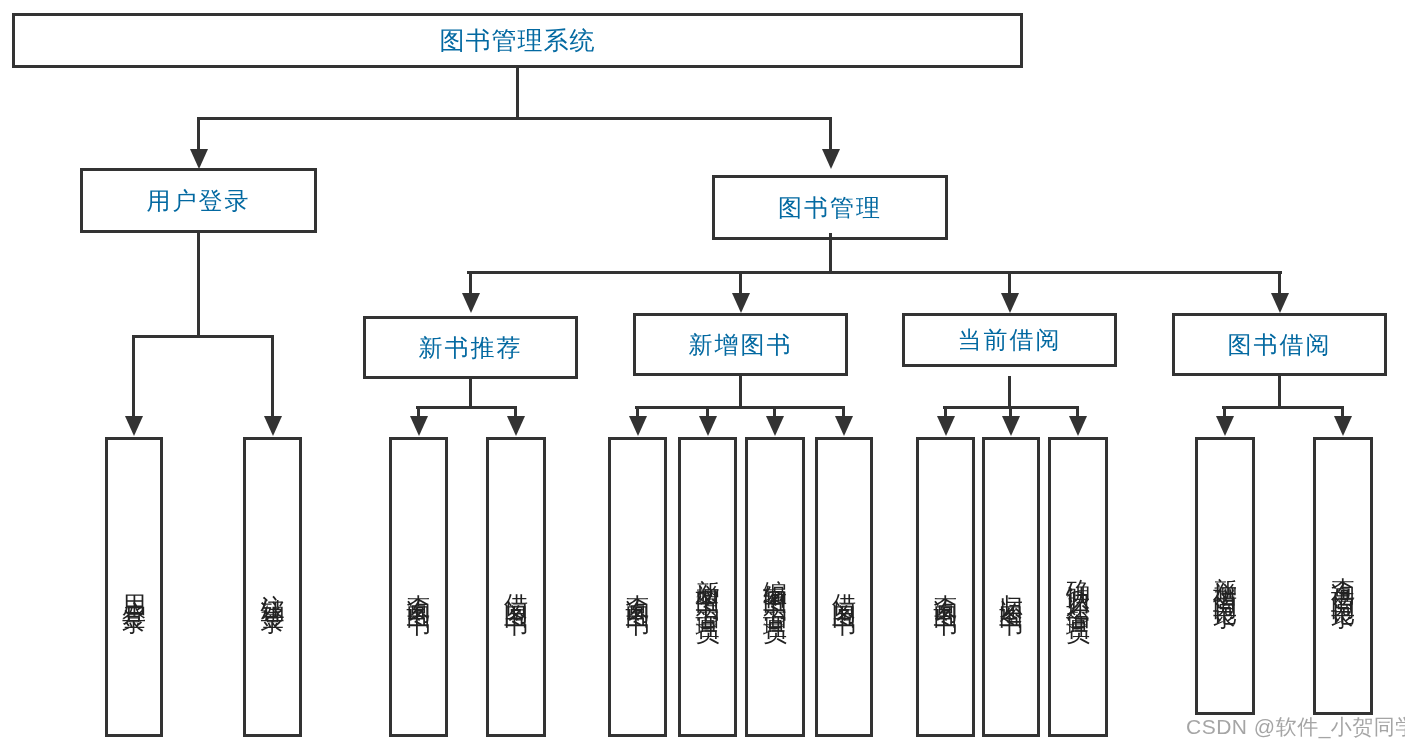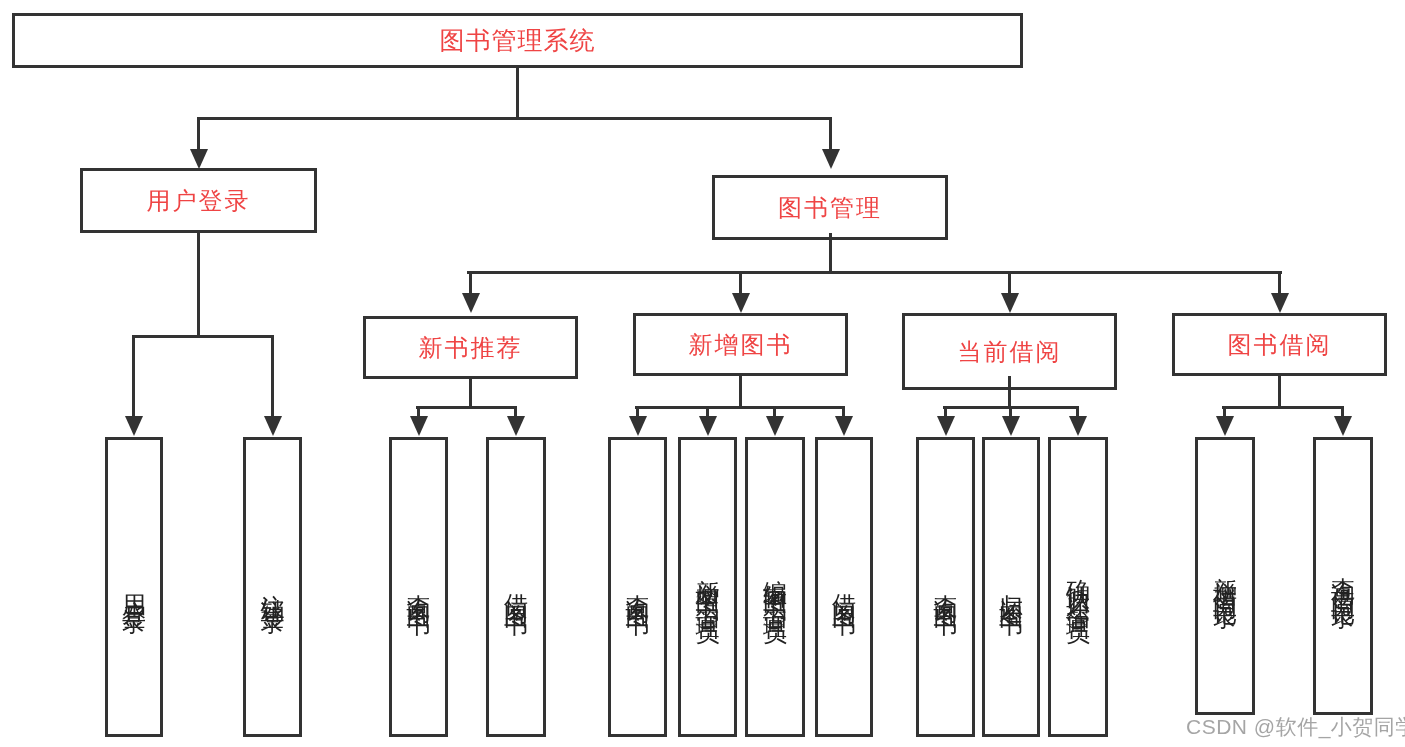--- a/index.html
+++ b/index.html
@@ -22,21 +22,21 @@
     background: #ffffff;
     display: flex;
     align-items: center;
     justify-content: center;
     color: #222222;
   }
   .hlabel {
     font-size: 24px;
     letter-spacing: 2px;
     white-space: nowrap;
-    color: #ef4444;
+    color: #0369a1;
   }
   .root .hlabel { font-size: 25px; letter-spacing: 1px; }
   .vlabel {
     writing-mode: vertical-rl;
     text-orientation: mixed;
     font-size: 24px;
     letter-spacing: 6px;
     line-height: 1;
     white-space: nowrap;
     color: #222222;
@@ -80,21 +80,21 @@
   <div class="box" style="left:712px;top:175px;width:236px;height:65px">
     <span class="hlabel">图书管理</span>
   </div>
 
   <div class="box" style="left:363px;top:316px;width:215px;height:63px">
     <span class="hlabel">新书推荐</span>
   </div>
   <div class="box" style="left:633px;top:313px;width:215px;height:63px">
     <span class="hlabel">新增图书</span>
   </div>
-  <div class="box" style="left:902px;top:313px;width:215px;height:77px">
+  <div class="box" style="left:902px;top:313px;width:215px;height:54px">
     <span class="hlabel">当前借阅</span>
   </div>
   <div class="box" style="left:1172px;top:313px;width:215px;height:63px">
     <span class="hlabel">图书借阅</span>
   </div>
 
   <div class="box" style="left:105px;top:437px;width:58px;height:300px">
     <span class="vlabel">用户登录</span>
   </div>
   <div class="box" style="left:243px;top:437px;width:59px;height:300px">

